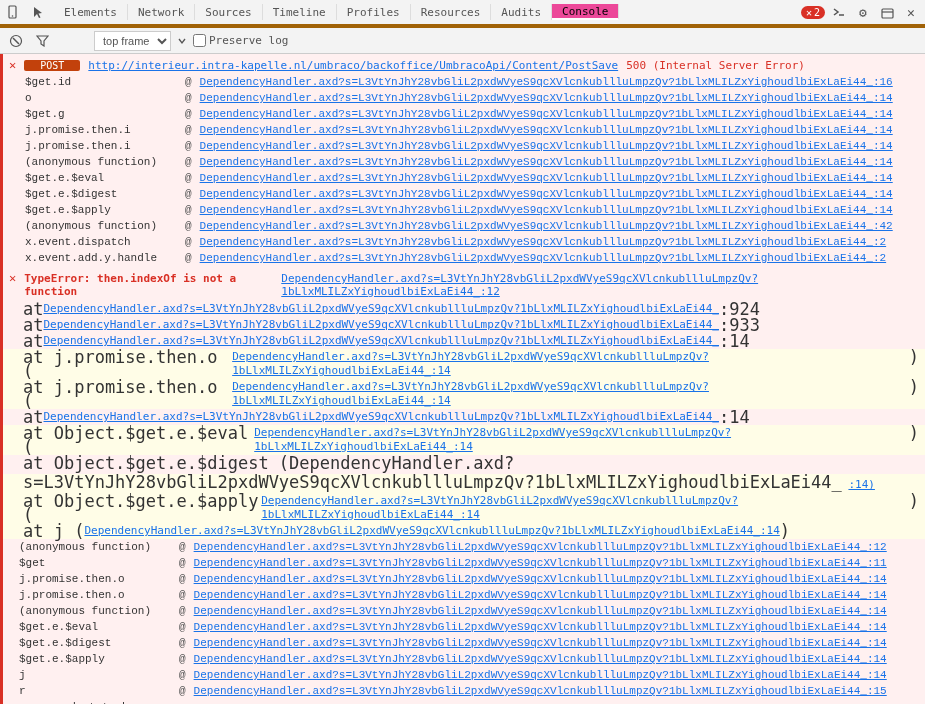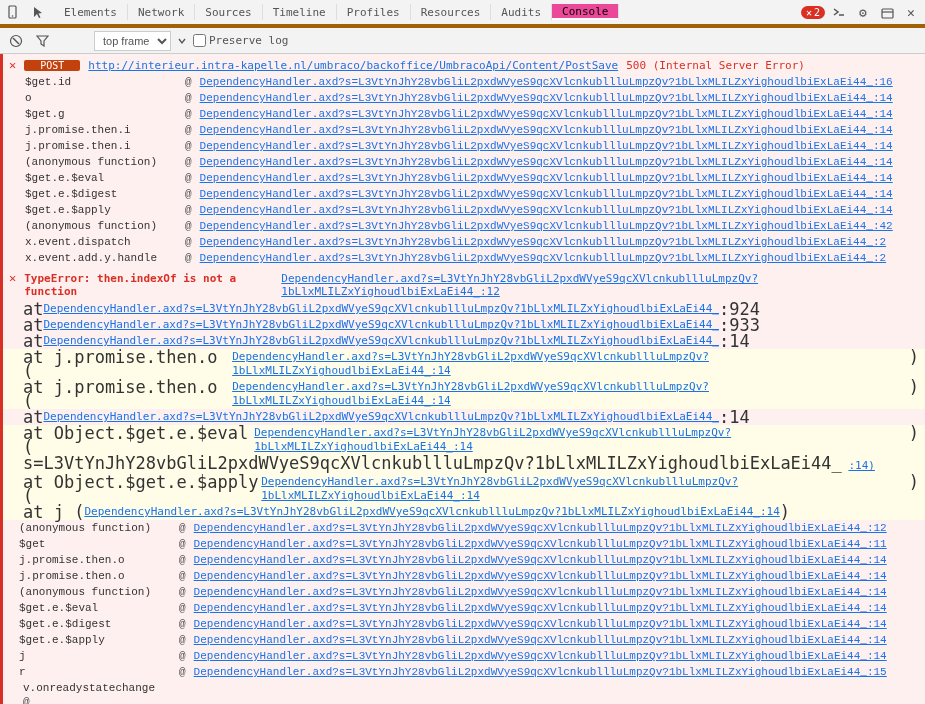--- a/index.html
+++ b/index.html
@@ -441,20 +441,23 @@
       <span class="at-text">at </span>
       <span class="at-link">DependencyHandler.axd?s=L3VtYnJhY28vbGliL2pxdWVyeS9qcXVlcnkubllluLmpzQv?1bLlxMLILZxYighoudlbiExLaEi44_</span>
       <span class="at-text">:14</span>
     </div>
     <div class="at-row yellow-highlight">
       <span class="at-text">at Object.$get.e.$eval (</span>
       <span class="at-link">DependencyHandler.axd?s=L3VtYnJhY28vbGliL2pxdWVyeS9qcXVlcnkubllluLmpzQv?1bLlxMLILZxYighoudlbiExLaEi44_:14</span>
       <span class="at-text">)</span>
     </div>
 
+    <div style="background:#fff0f0; padding: 1px 6px 1px 20px; line-height:14px;">
+      <span class="at-text">at Object.$get.e.$digest (DependencyHandler.axd?</span>
+    </div>
     <div style="background:#fffde7; padding: 1px 6px 1px 20px; line-height:14px;">
       <span class="at-text">s=L3VtYnJhY28vbGliL2pxdWVyeS9qcXVlcnkubllluLmpzQv?1bLlxMLILZxYighoudlbiExLaEi44_</span>
       <span class="at-link">:14)</span>
     </div>
     <div class="at-row yellow-highlight">
       <span class="at-text">at Object.$get.e.$apply (</span>
       <span class="at-link">DependencyHandler.axd?s=L3VtYnJhY28vbGliL2pxdWVyeS9qcXVlcnkubllluLmpzQv?1bLlxMLILZxYighoudlbiExLaEi44_:14</span>
       <span class="at-text">)</span>
     </div>
     <div class="at-row yellow-highlight">

